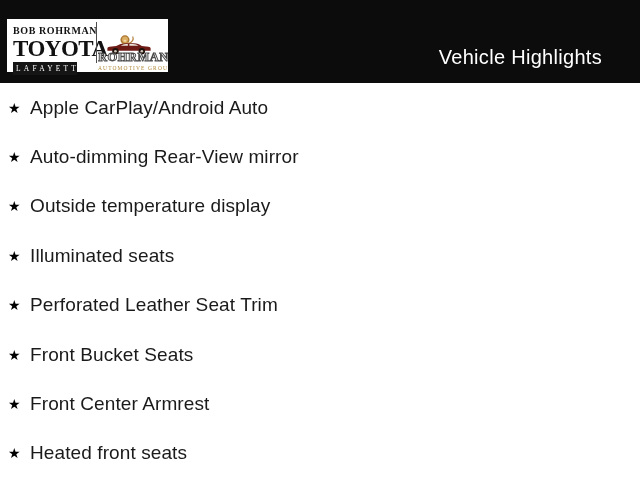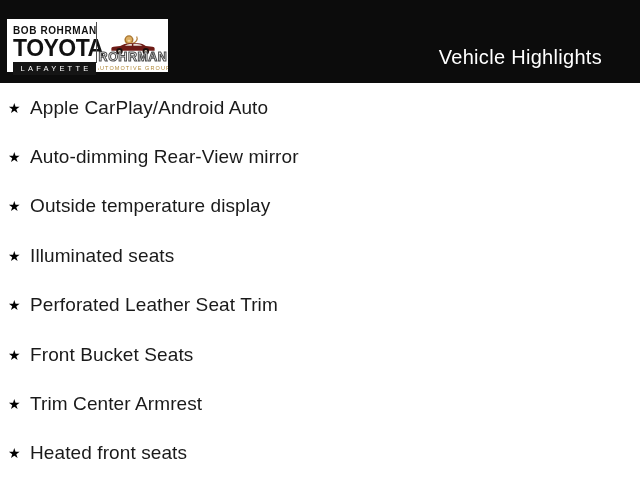--- a/index.html
+++ b/index.html
@@ -13,39 +13,39 @@
   html,body{margin:0;padding:0;}
   body{
     width:640px;height:480px;overflow:hidden;
     background:var(--page-bg);
     font-family:"Liberation Sans", sans-serif;
   }
   
   .header{position:relative;width:640px;height:83px;background:var(--header-bg);}
   .logo-box{
     position:absolute;left:7px;top:19px;width:161px;height:53px;
-    background:#ffffff;display:flex;box-sizing:border-box;
+    background:#ffffff;display:flex;box-sizing:border-box;font-family:Liberation Serif, serif;
   }
   .logo-left{padding:7px 0 0 6px;width:89px;box-sizing:border-box;flex:0 0 89px;}
   .dealer-name{
     font-size:10px;font-weight:bold;color:#111;
     letter-spacing:0.6px;white-space:nowrap;line-height:1;
   }
   .brand{
     font-size:23px;font-weight:bold;color:#111;
     letter-spacing:-0.5px;line-height:1;margin-top:1px;white-space:nowrap;
   }
   .city-bar{
-    width:83px;box-sizing:border-box;background:#151515;color:#fff;
+    width:64px;box-sizing:border-box;background:#151515;color:#fff;
     font-size:7.5px;letter-spacing:3.2px;text-align:center;
     padding:2.5px 0 2.5px 3px;margin-top:2px;white-space:nowrap;line-height:1;
   }
   .logo-divider{width:1px;height:41px;background:#4d4d4d;margin:3px 1px 0 0;flex:0 0 1px;}
   .logo-right{
-    flex:1;display:flex;flex-direction:column;align-items:center;
+    flex:1;display:flex;flex-direction:column;
     padding-top:15px;overflow:hidden;
   }
   .mascot{width:62px;height:29px;display:block;}
   .group-name{
     font-size:12.5px;font-weight:bold;line-height:1;margin-top:-4px;
     color:#fff;-webkit-text-stroke:1px #4a4a4a;letter-spacing:0.5px;white-space:nowrap;
   }
   .group-tagline{
     font-size:5.5px;color:var(--logo-gold);letter-spacing:1.1px;
     line-height:1.5;white-space:nowrap;
@@ -131,21 +131,21 @@
       <li class="item">
       <span class="star">★</span>
       <span class="item-text">Perforated Leather Seat Trim</span>
     </li>
       <li class="item">
       <span class="star">★</span>
       <span class="item-text">Front Bucket Seats</span>
     </li>
       <li class="item">
       <span class="star">★</span>
-      <span class="item-text">Trim Center Armrest</span>
+      <span class="item-text">Front Center Armrest</span>
     </li>
       <li class="item">
       <span class="star">★</span>
       <span class="item-text">Heated front seats</span>
     </li>
     </ul>
 
 </div>
 
 </body></html>

